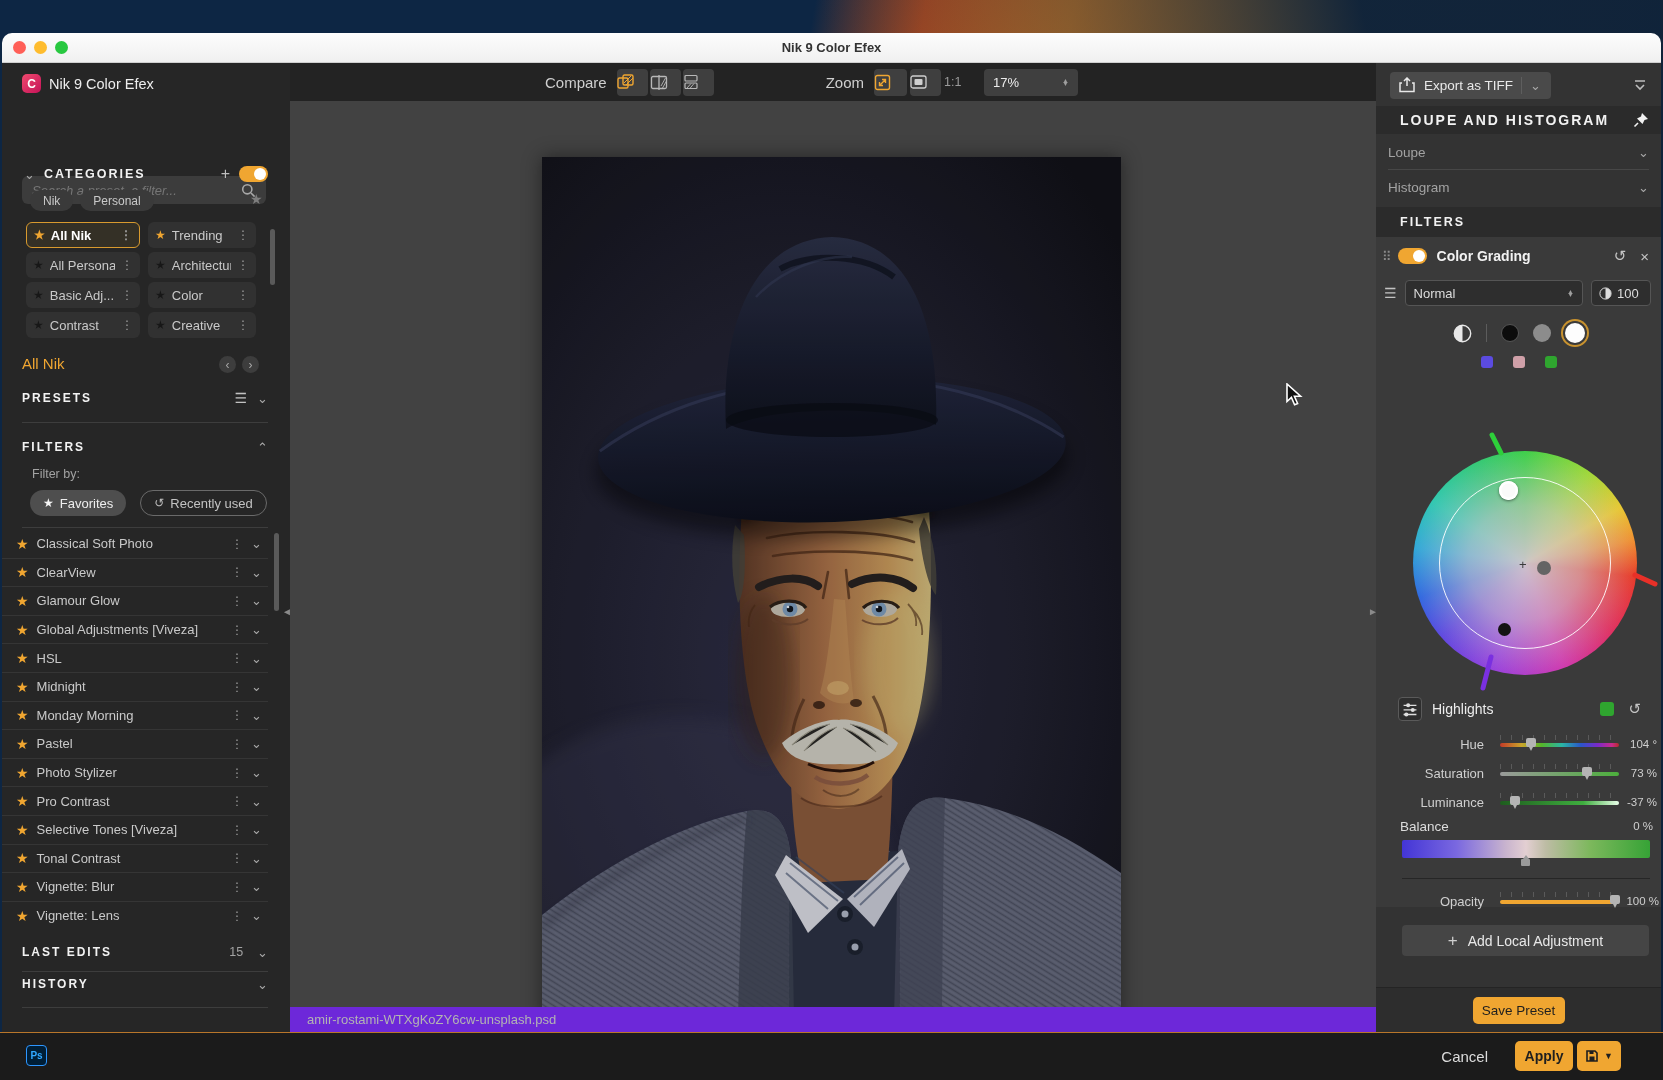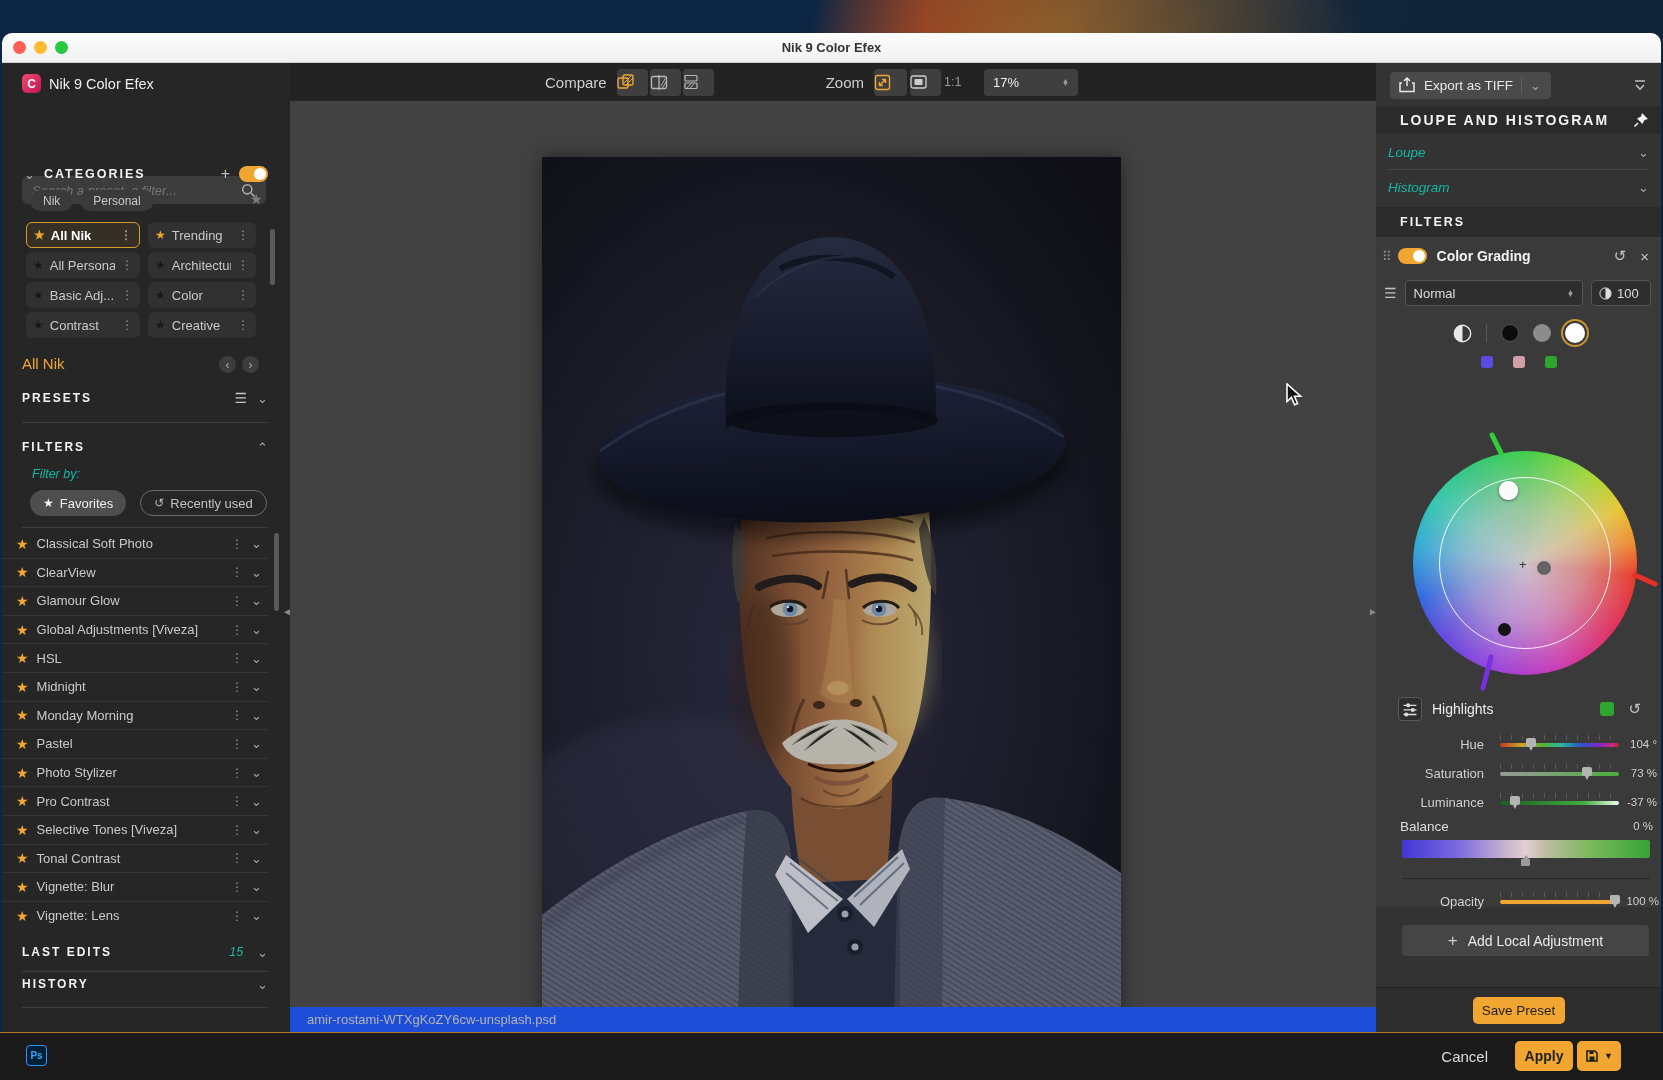--- a/index.html
+++ b/index.html
@@ -19,21 +19,21 @@
   .win-title { font-size:13px; font-weight:bold; color:#333; }
   .lights { position:absolute; left:11px; top:8px; display:flex; gap:8px; }
   .light { width:13px; height:13px; border-radius:50%; }
 
   .appbody { left:2px; top:63px; width:1659px; height:969px; background:#303030; }
 
   
   .sidebar { left:0; top:0; width:288px; height:969px; background:#262626; color:#cfcfcf; }
   .divider { position:absolute; height:1px; background:#3d3d3d; }
   .sec-head { font-size:12px; font-weight:bold; letter-spacing:2px; color:#f2f2f2; }
-  .dim { color:#14b8a6;font-style:italic; }
+  .dim { color:#a3a3a3; }
   .chev { color:#a8a8a8; font-size:13px; line-height:1; }
   .kebab { color:#9f9f9f; font-size:12px; letter-spacing:0; }
   .star-o { color:#f0a631; }
   .star-d { color:#171717; text-shadow:0 0 1px #3a3a3a; }
   .logo-badge { width:19px; height:19px; border-radius:5px;
     background:linear-gradient(135deg,#f04a6e,#c41258); color:#fff; font-weight:bold; font-size:12px;
     display:flex; align-items:center; justify-content:center; }
   .search { left:20px; top:113px; width:244px; height:28px; background:#3c3c3c; border-radius:6px;
     display:flex; align-items:center; padding:0 10px; }
   .search input { flex:1; background:transparent; border:none; outline:none; color:#bdbdbd;
@@ -58,21 +58,21 @@
   .frow .name { flex:1; }
   .sb-thumb { position:absolute; width:5px; border-radius:3px; background:#5a5a5a; }
 
   
   .toolbar { left:288px; top:0; width:1086px; height:38px; background:#232323; display:flex;
     align-items:center; color:#cfcfcf; font-size:15px; }
   .tbtn { height:27px; border-radius:4px; background:#3f3f3f; display:flex; align-items:center;
     justify-content:flex-start; }
   .tbtn.plain { background:transparent; }
   .canvas { left:288px; top:38px; width:1086px; height:906px; background:#424242; }
-  .filebar { left:288px; top:944px; width:1086px; height:25px; background:#1d4ed8;
+  .filebar { left:288px; top:944px; width:1086px; height:25px; background:#6d28d9;
     display:flex; align-items:center; padding-left:17px; color:#b3b3b3; font-size:13px; }
   .photo { left:252px; top:56px; width:579px; height:861px; background:#14141d; box-shadow:0 0 18px rgba(0,0,0,.45); }
   .edge-arrow { color:#8a8a8a; font-size:10px; }
 
   
   .panel { left:1374px; top:0; width:285px; height:969px; background:#333; color:#cfcfcf; }
   .band { background:#2b2b2b; display:flex; align-items:center; padding:0 12px; }
   .module { background:#3a3a3a; }
   .btn-gray { background:#4a4a4a; border-radius:4px; color:#e8e8e8; display:flex; align-items:center; }
   .selbox { background:#2e2e2e; border:1px solid #555; border-radius:4px; display:flex;

